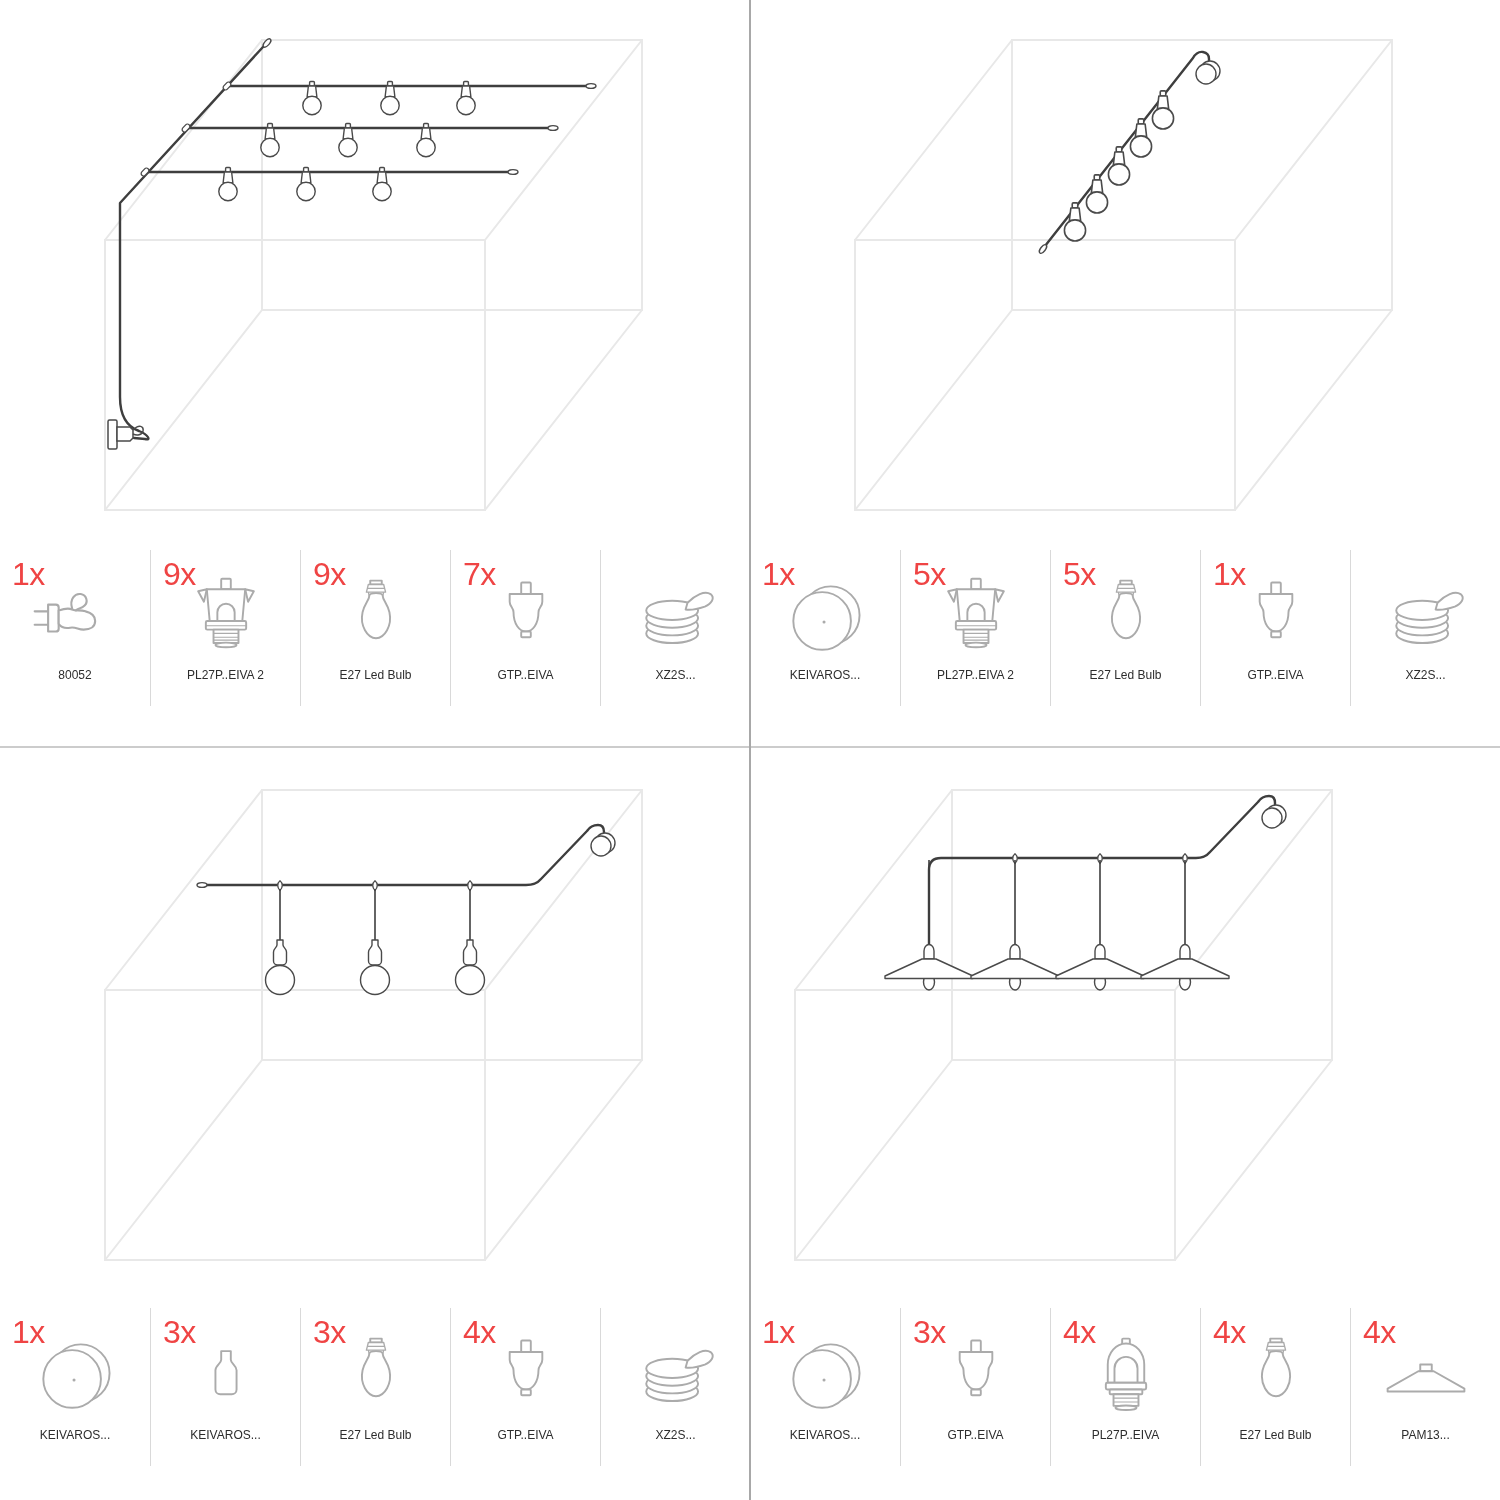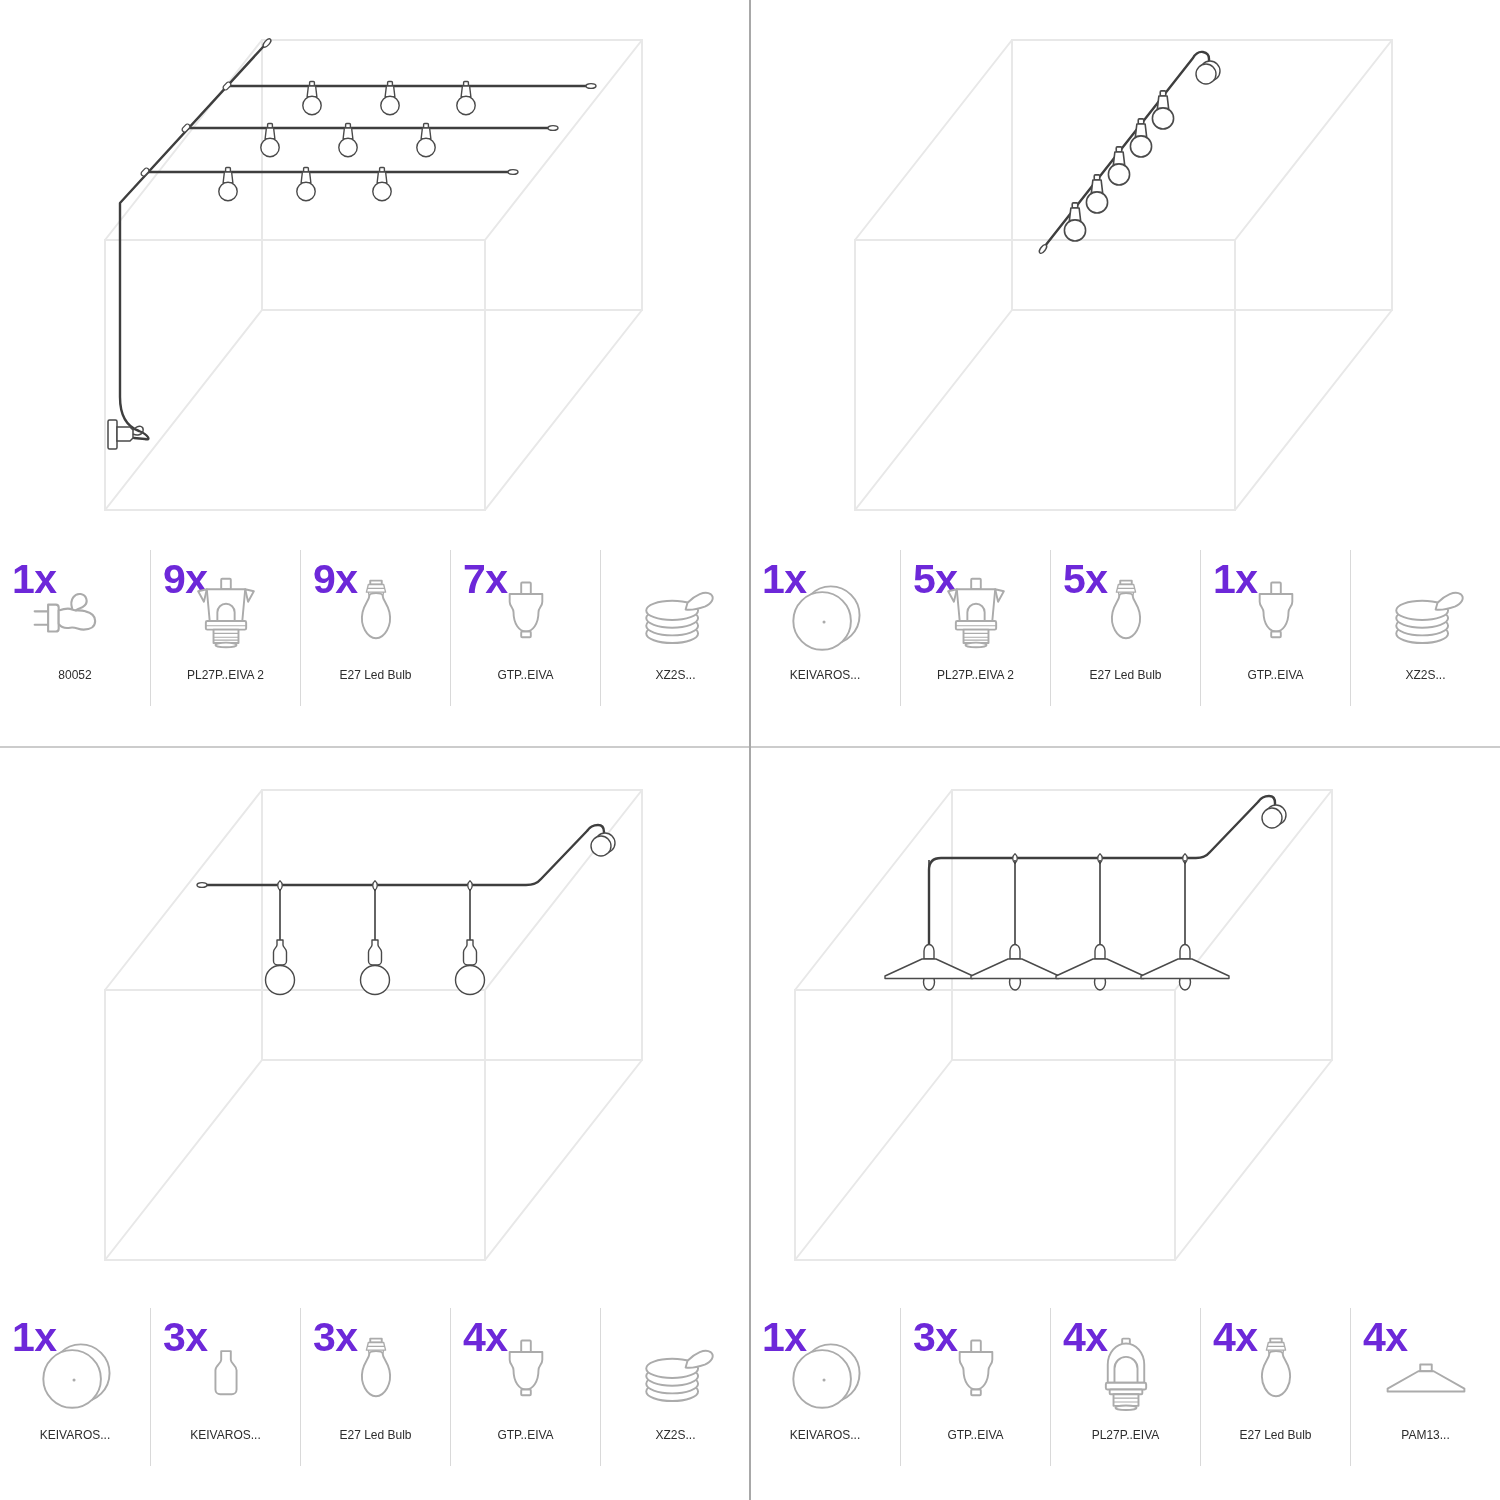--- a/index.html
+++ b/index.html
@@ -10,21 +10,21 @@
   .quad{position:absolute;width:750px;height:750px;}
   #q1{left:0;top:0} #q2{left:750px;top:0} #q3{left:0;top:750px} #q4{left:750px;top:750px}
   .diagram{position:absolute;left:0;top:0;width:750px;height:750px;}
   .divider-v{position:absolute;left:749px;top:0;width:2px;height:1500px;background:var(--divider,#a8a8a8);}
   .divider-h{position:absolute;left:0;top:746px;width:1500px;height:2px;background:var(--divider_light,#cccccc);}
   .cells{position:absolute;left:0;top:0;width:750px;height:750px;}
   .cell{position:absolute;top:550px;width:150px;height:156px;box-sizing:border-box;background:#fff;}
   .quad.bottom .cell{top:558px;height:158px;}
   .cell.bl{border-left:1px solid var(--cell_border,#d9d9d9);}
   .cell.extra{top:396px;height:162px;border-bottom:1px solid var(--cell_border,#d9d9d9);}
-  .qty{position:absolute;top:6px;left:12px;font-size:41px;font-weight:bold;color:#6d28d9;letter-spacing:-0.5px;}
+  .qty{position:absolute;top:6px;left:12px;font-size:32px;font-weight:normal;color:#ef4444;letter-spacing:-0.5px;}
   .picon{position:absolute;left:50%;top:22px;transform:translateX(-50%);width:96px;height:96px;}
   .cell.extra .picon{top:30px;width:90px;height:90px;}
   .plabel{position:absolute;bottom:24px;left:0;width:100%;text-align:center;font-size:12px;color:#2d2d2d;white-space:nowrap;}
   .cube{stroke:var(--wireframe,#e8e8e8);stroke-width:2;fill:none;}
   .cable{stroke:var(--cable,#3e3e3e);stroke-width:2.4;fill:none;stroke-linecap:round;stroke-linejoin:round;}
 </style>
 </head>
 <body>
 
 <div id="stage">

